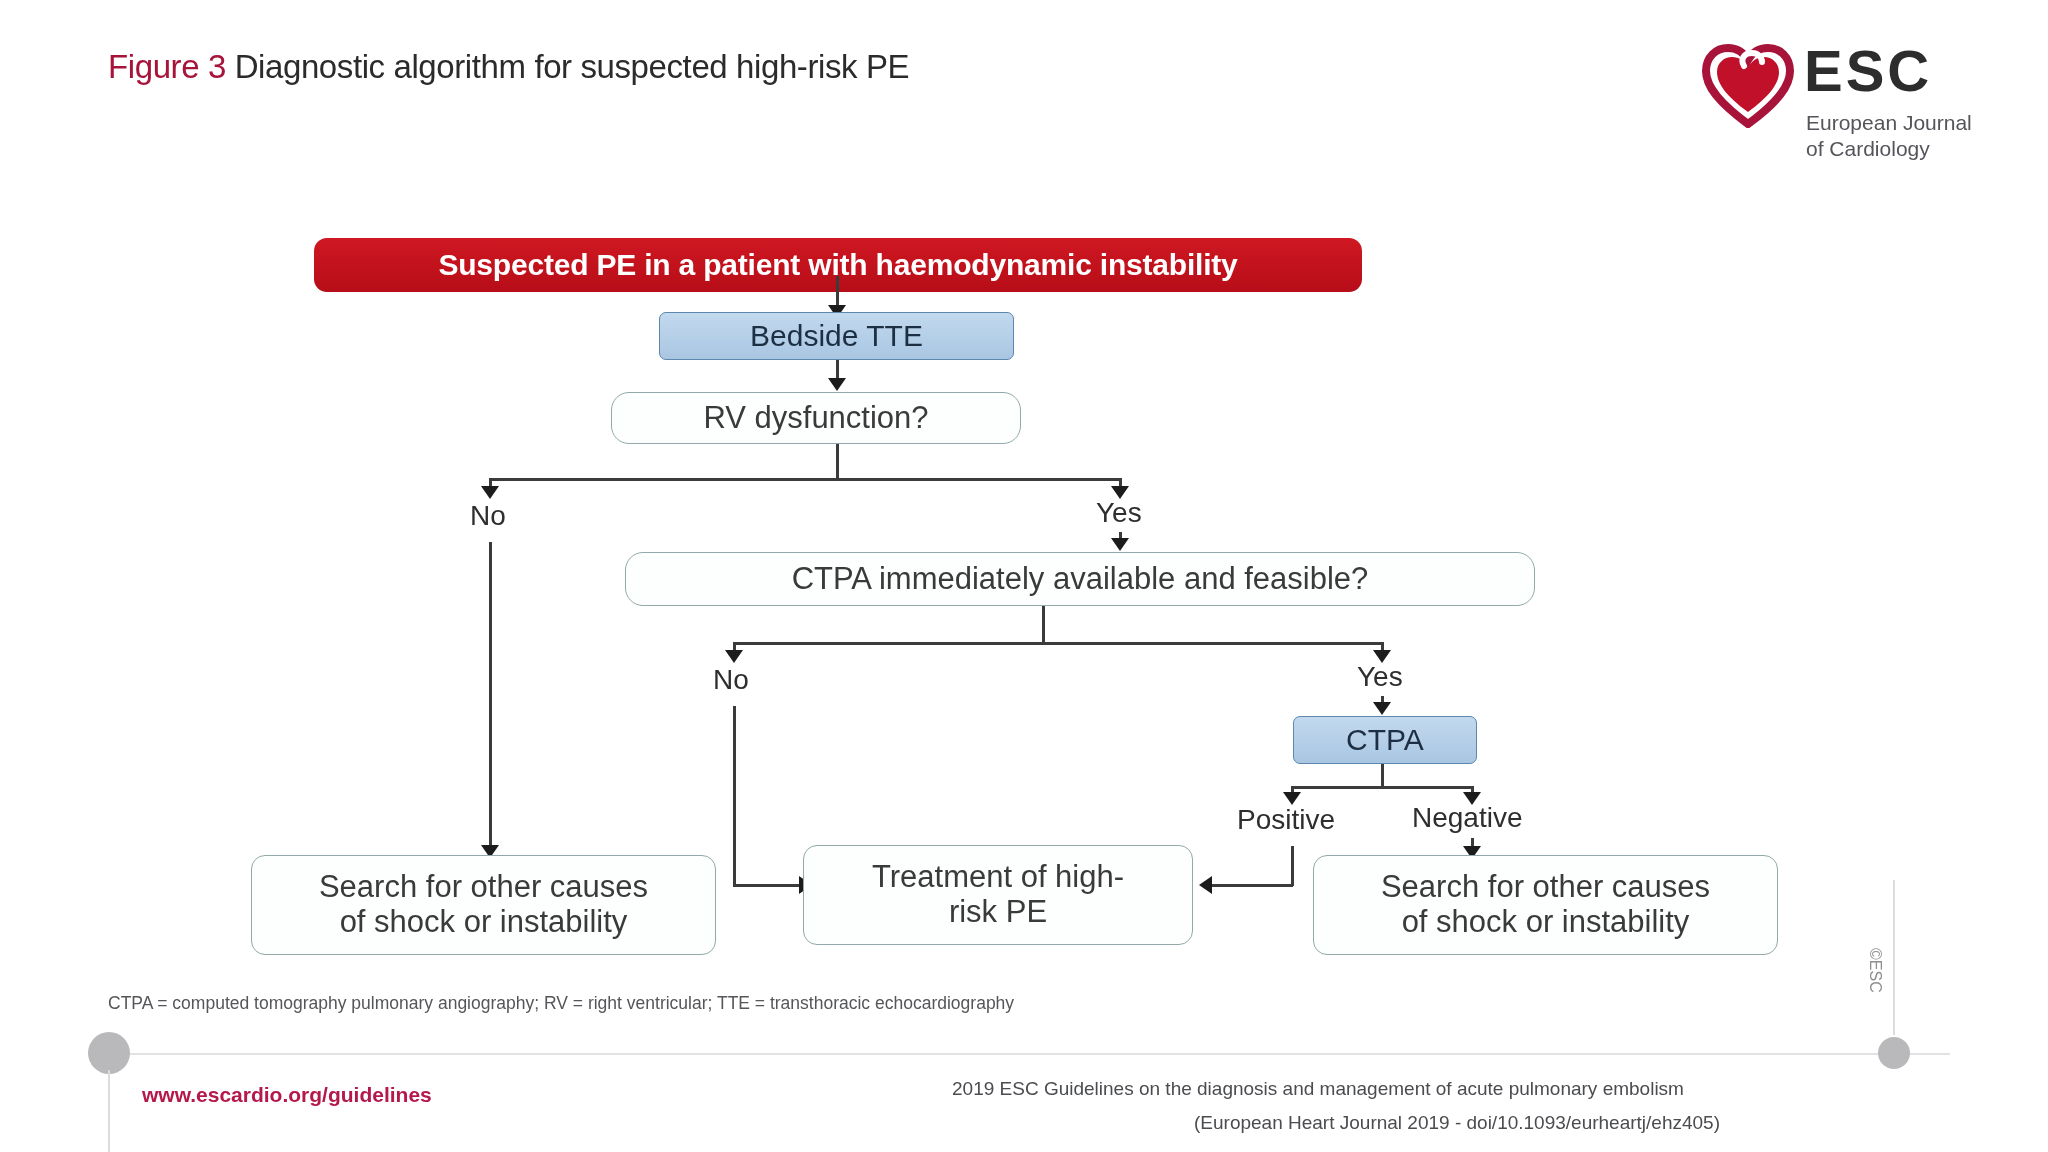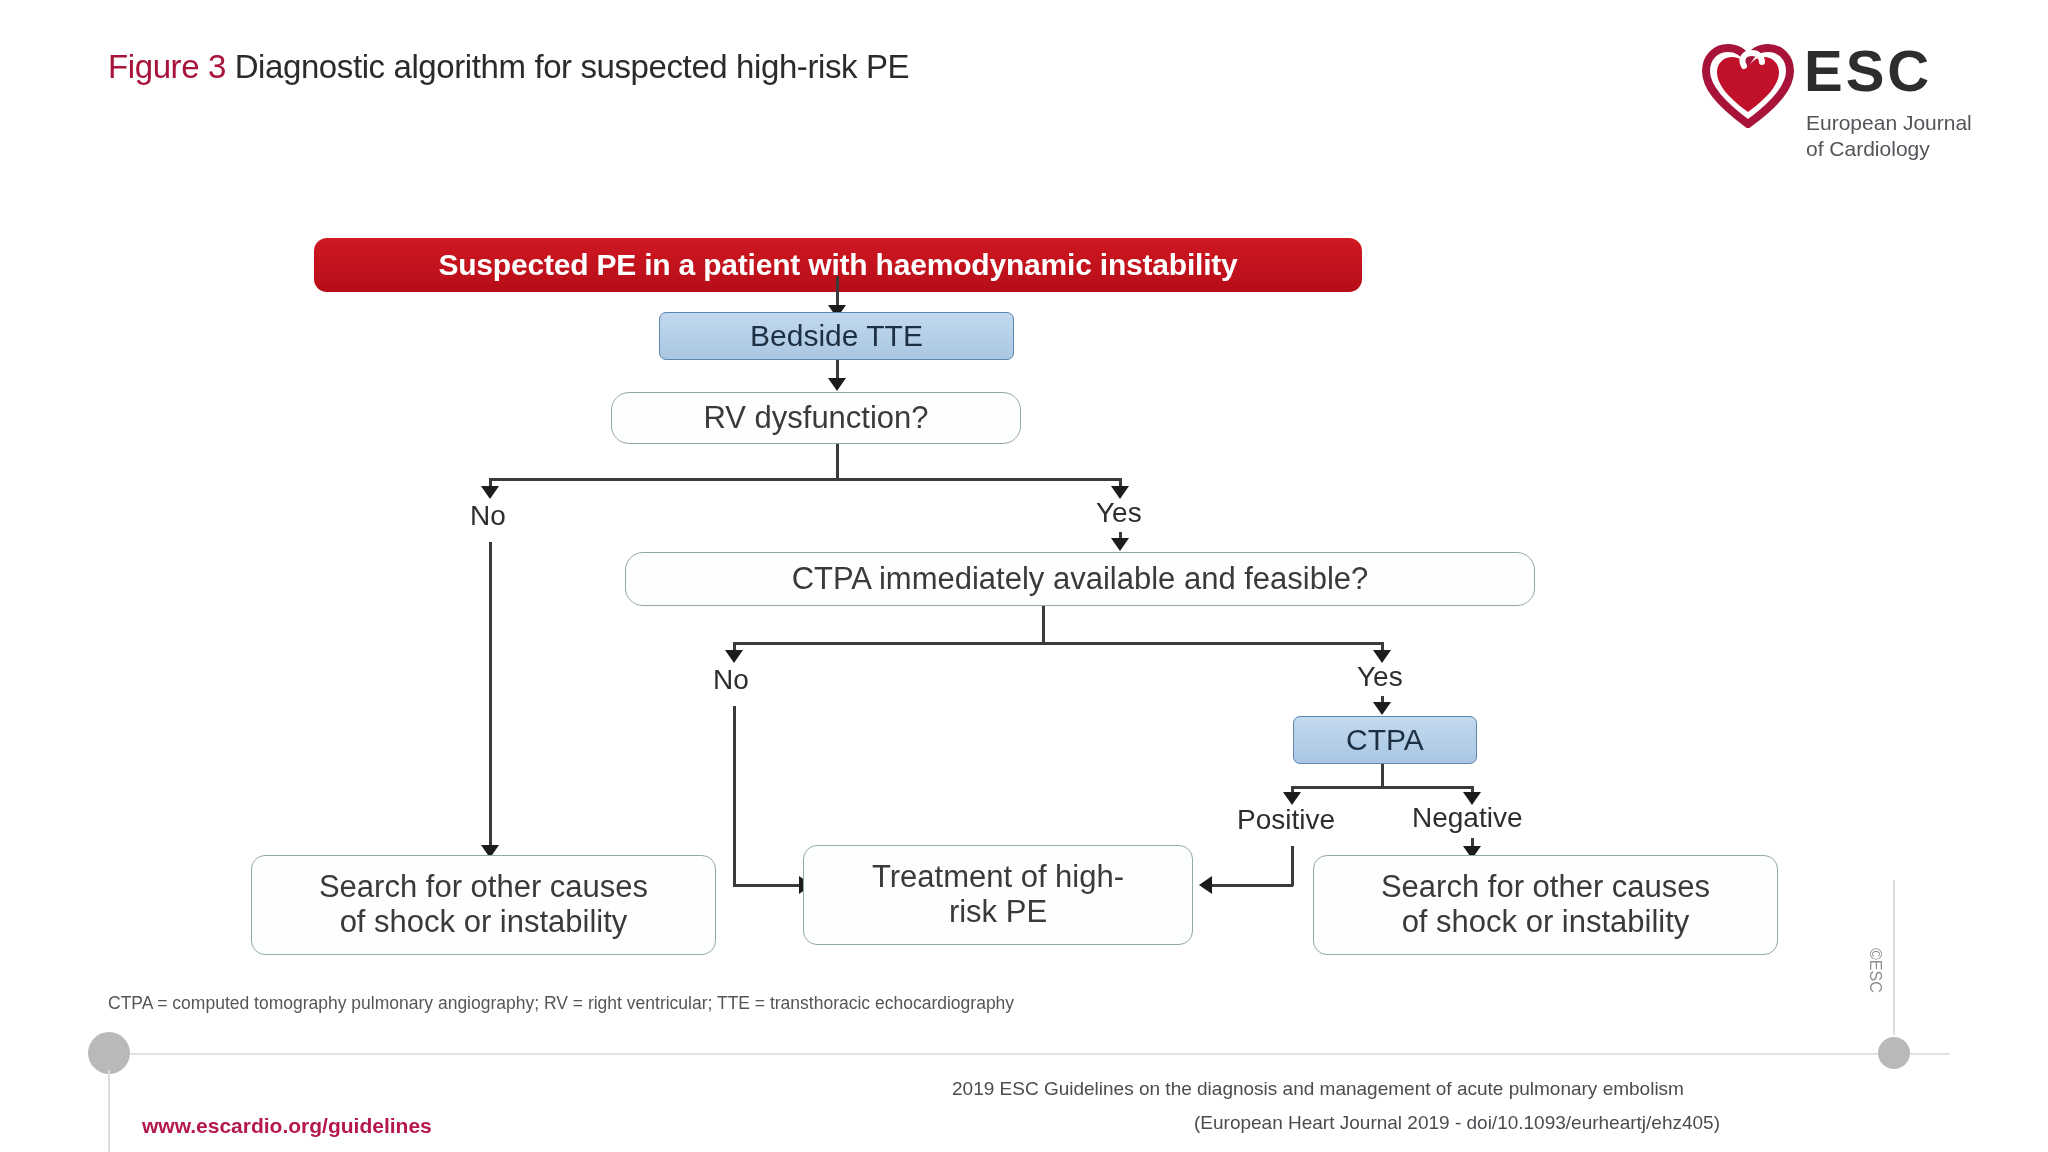--- a/index.html
+++ b/index.html
@@ -93,21 +93,21 @@
   .stem{position:absolute;width:1.5px;background:#dcdcde;}
   .stem-left{left:108px;top:1070px;height:82px;}
   .stem-right{left:1893px;top:880px;height:155px;}
   .esc-mark{
     position:absolute;left:1884px;top:948px;
     font-size:16px;color:#8e8e92;
     transform:rotate(90deg);transform-origin:left top;white-space:nowrap;
   }
   .site-url{
     position:absolute;left:142px;top:1083px;
-    font-size:21px;font-weight:bold;color:#b5184a;white-space:nowrap;margin-top:31px;
+    font-size:21px;font-weight:bold;color:#b5184a;white-space:nowrap;
   }
   .cite{
     position:absolute;font-size:19px;color:#4b4c50;white-space:nowrap;
   }
   .cite1{left:952px;top:1078px;}
   .cite2{left:1194px;top:1112px;}
 </style>
 </head>
 <body>
 

